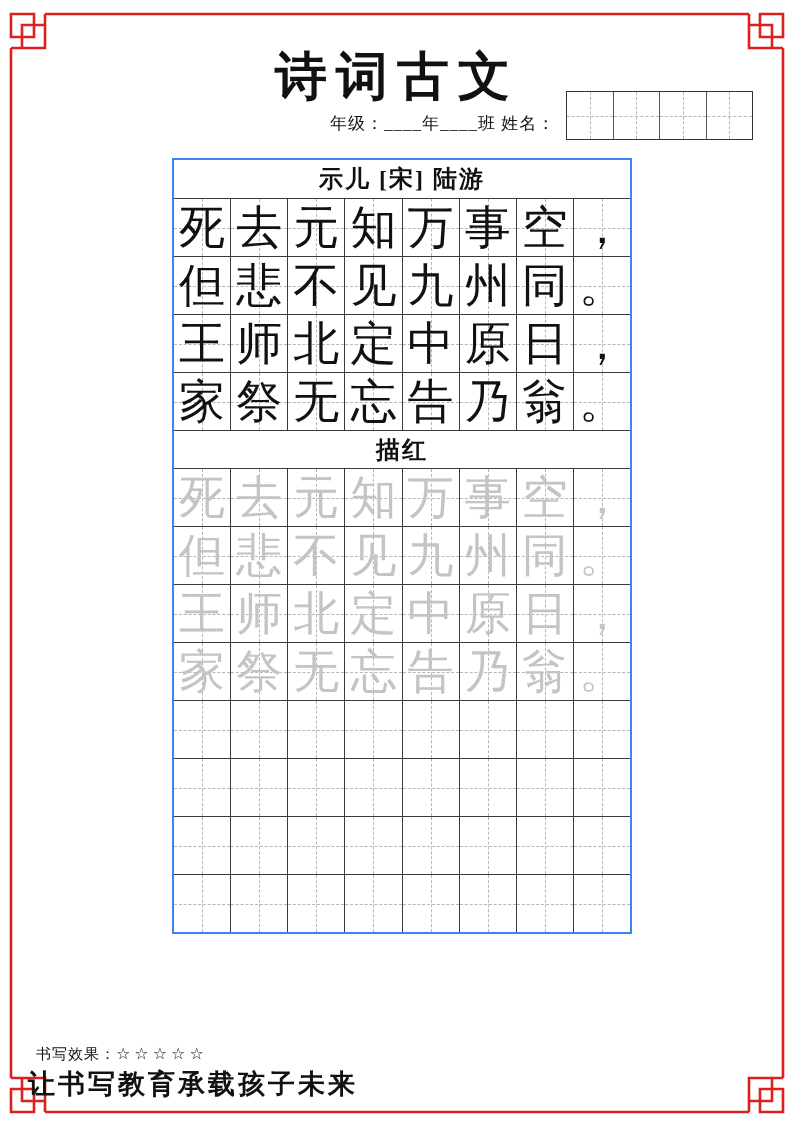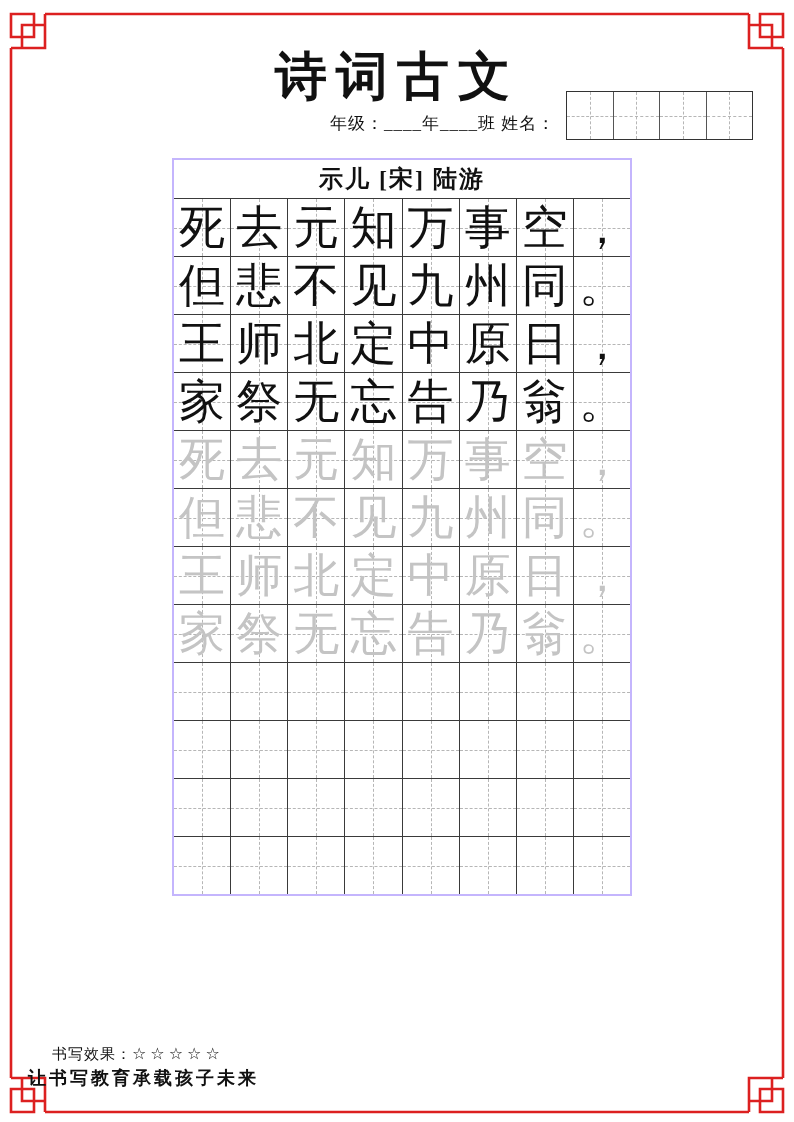--- a/index.html
+++ b/index.html
@@ -38,42 +38,42 @@
     content:"";position:absolute;top:0;bottom:0;left:50%;width:0;
     border-left:1px dashed var(--guide-dash);
   }
   .cell::after{
     content:"";position:absolute;left:0;right:0;top:50%;height:0;
     border-top:1px dashed var(--guide-dash);
   }
   
   .practice-grid{
     position:absolute;left:172px;top:158px;width:460px;
-    border:2px solid #c4b5fd;z-index:2;background:#fff;
+    border:2px solid #3b82f6;z-index:2;background:#fff;
   }
   .practice-grid > * + *{border-top:1px solid var(--grid-line);}
   .p-header{
     height:38px;display:flex;align-items:center;justify-content:center;
     font-size:24px;font-weight:bold;letter-spacing:2px;
   }
   .p-row{height:58px;display:flex;}
   .p-row .cell{border-right:1px solid var(--grid-line);}
   .p-row .cell:last-child{border-right:none;}
   .glyph{
     position:absolute;inset:0;display:flex;align-items:center;justify-content:center;
     font-size:46px;line-height:1;color:var(--ink);z-index:1;
   }
   .glyph.trace{color:var(--trace-gray);}
   
   .rating{
-    position:absolute;left:52px;top:1044px;font-size:15px;z-index:2;letter-spacing:1px;
+    position:absolute;left:36px;top:1044px;font-size:15px;z-index:2;letter-spacing:1px;
   }
   .rating .stars{font-family:"DejaVu Sans", sans-serif;font-size:16px;letter-spacing:4px;}
   .slogan{
-    position:absolute;left:28px;top:1066px;font-size:18px;font-weight:bold;
+    position:absolute;left:28px;top:1066px;font-size:27px;font-weight:bold;
     letter-spacing:3px;z-index:2;
   }
 </style>
 </head>
 <body>
 
 <svg class="frame" width="794" height="1122" viewBox="0 0 794 1122" aria-hidden="true">
   <defs>
     <path id="knot" d="M11 14 h23 v23 h-23 z M22 25 h23 v23 h-23 z M45 14 V25 M11 48 H22"></path>
   </defs>
@@ -197,20 +197,21 @@
       <div class="cell">
         <span class="glyph">乃</span>
       </div>
       <div class="cell">
         <span class="glyph">翁</span>
       </div>
       <div class="cell">
         <span class="glyph">。</span>
       </div>
     </div>
+    <div class="p-header">描红</div>
     <div class="p-row">
       <div class="cell">
         <span class="glyph trace">死</span>
       </div>
       <div class="cell">
         <span class="glyph trace">去</span>
       </div>
       <div class="cell">
         <span class="glyph trace">元</span>
       </div>

